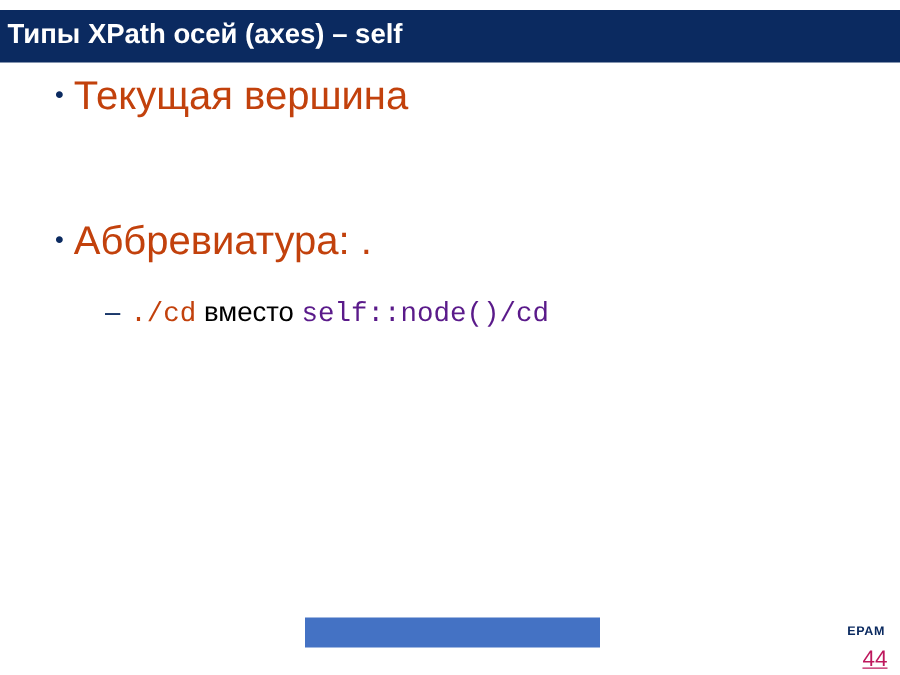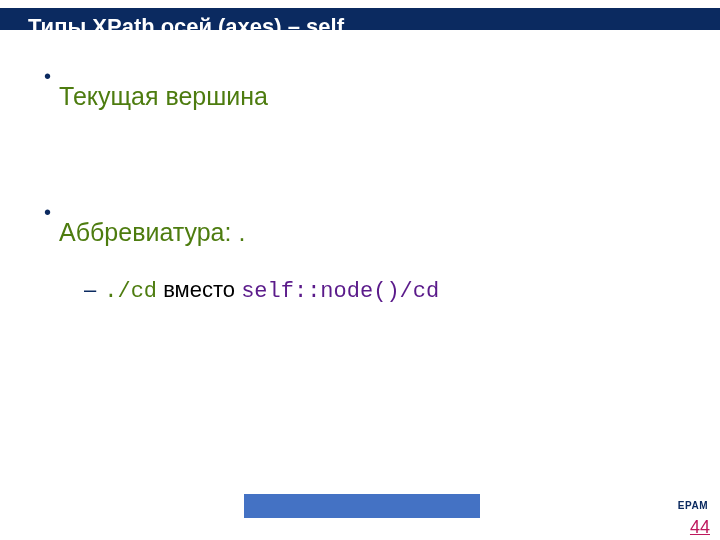--- a/index.html
+++ b/index.html
@@ -4,27 +4,27 @@
 <style>
   * { margin: 0; padding: 0; box-sizing: border-box; }
   html, body { width: 720px; height: 540px; font-family: Arial, Helvetica, sans-serif; background: #fff; }
   .slide { position: relative; width: 720px; height: 540px; background: #fff; overflow: hidden; }
 
   .title-bar {
     position: absolute;
     top: 8px;
     left: 0;
     width: 720px;
-    height: 22px;
+    height: 42px;
     background: #0b2a60;
     color: #fff;
     font-size: 22px;
     font-weight: bold;
     line-height: 38px;
-    padding-left: 28px;
+    padding-left: 6px;
   }
 
   .content {
     position: absolute;
     top: 60px;
     left: 44px;
     right: 44px;
   }
 
   .bullet-row {
@@ -32,45 +32,44 @@
     align-items: flex-start;
     margin-bottom: 12px;
   }
   .bullet-dot {
     font-size: 20px;
     line-height: 32px;
     color: #0b2a60;
     margin-right: 8px;
   }
   .bullet-text {
-    font-size: 25px;
-    color: #4d7c0f;
+    font-size: 32px;
+    color: #c2410c;
     line-height: 32px;
-    margin-top: 20px;
   }
   .gap { height: 72px; }
 
   .sub-row {
     display: flex;
     align-items: flex-start;
     margin-left: 40px;
     margin-top: 28px;
   }
   .sub-dash {
     font-size: 22px;
     color: #0b2a60;
     margin-right: 8px;
     line-height: 28px;
   }
   .sub-text {
     font-size: 22px;
     color: #000;
     line-height: 28px;
   }
-  .code-red { font-family: "Courier New", monospace; color: #4d7c0f; }
+  .code-red { font-family: "Courier New", monospace; color: #c2410c; }
   .code-purple { font-family: "Courier New", monospace; color: #5a1a8a; margin-top: 30px; }
 
   .footer-left {
     position: absolute;
     left: 0;
     bottom: 22px;
     width: 244px;
     height: 24px;
     background: #0b2a60;
     color: #fff;

